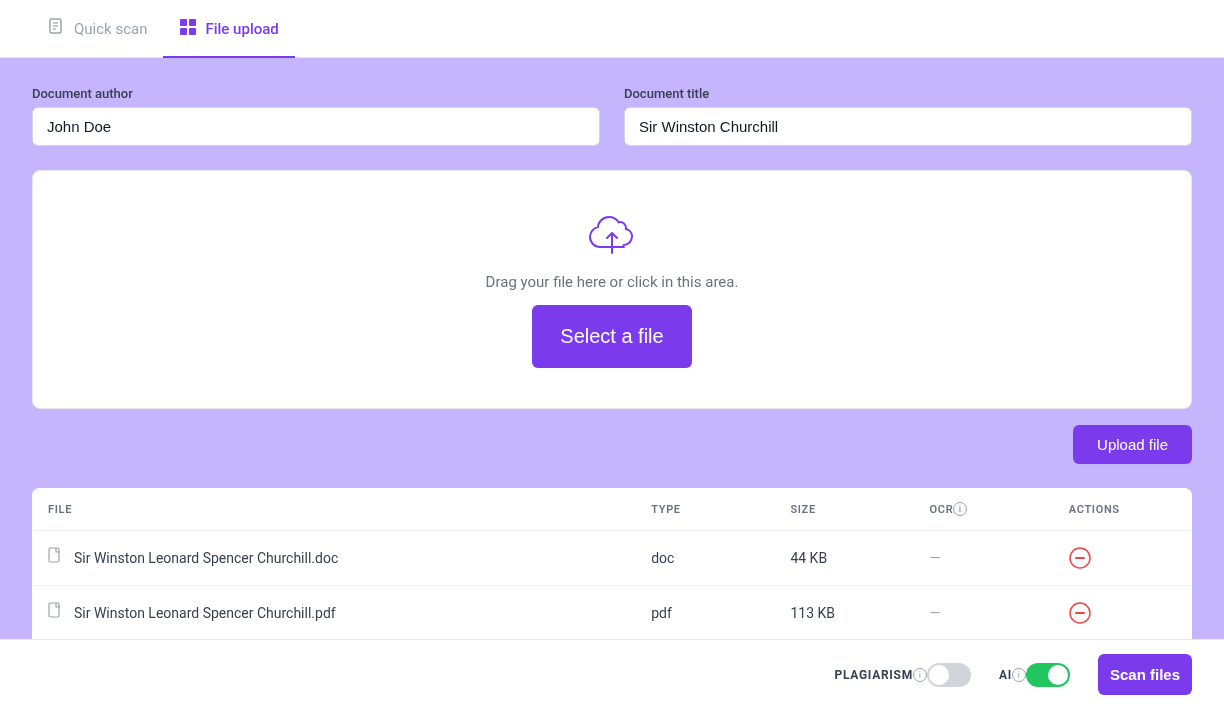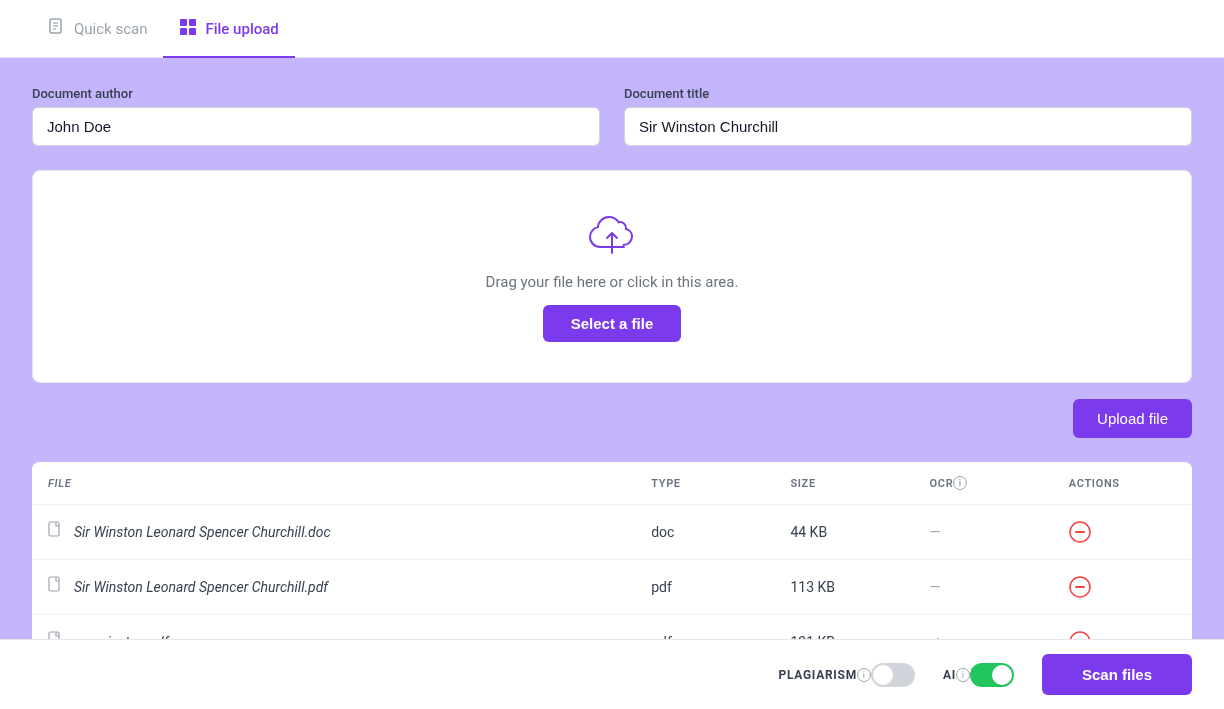--- a/index.html
+++ b/index.html
@@ -90,23 +90,23 @@
     }
     .drop-text {
       font-size: 15px;
       color: #6b7280;
     }
     .select-btn {
       background: #7c3aed;
       color: #fff;
       border: none;
       border-radius: 6px;
-      padding: 10px 28px;
-      font-size: 15px;
-      font-weight: 700;
+      padding: 20px 28px;
+      font-size: 20px;
+      font-weight: 400;
       cursor: pointer;
     }
     
     .upload-row {
       display: flex;
       justify-content: flex-end;
       margin-bottom: 24px;
     }
     .upload-btn {
       background: #7c3aed;
@@ -139,21 +139,21 @@
     .file-table td {
       padding: 16px 16px;
       font-size: 14px;
       color: #374151;
       border-bottom: 1px solid #f0f0f4;
       margin-top: 40px;
     }
     .file-table tr:last-child td {
       border-bottom: none;
     }
-    .col-file { width: 52%; font-style: italic; }
+    .col-file { width: 52%; }
     .col-type { width: 12%; }
     .col-size { width: 12%; }
     .col-ocr  { width: 12%; }
     .col-actions { width: 12%; }
     .file-cell {
       display: flex;
       align-items: center;
       gap: 10px;
       color: #374151;
     }
@@ -244,21 +244,21 @@
       background: #22c55e;
     }
     .toggle.on .toggle-slider::before {
       transform: translateX(20px);
     }
     .scan-btn {
       background: #7c3aed;
       color: #fff;
       border: none;
       border-radius: 6px;
-      padding: 12px 40px;
+      padding: 12px 12px;
       font-size: 15px;
       font-weight: 600;
       cursor: pointer;
     }
   </style>
 </head>
 <body>
 
 <div class="container">
 

